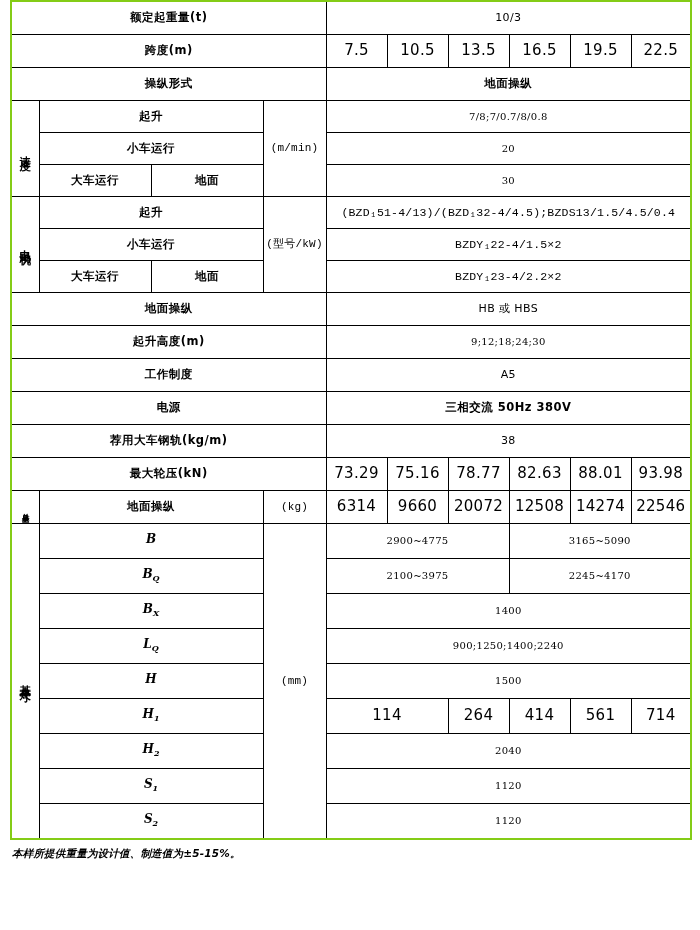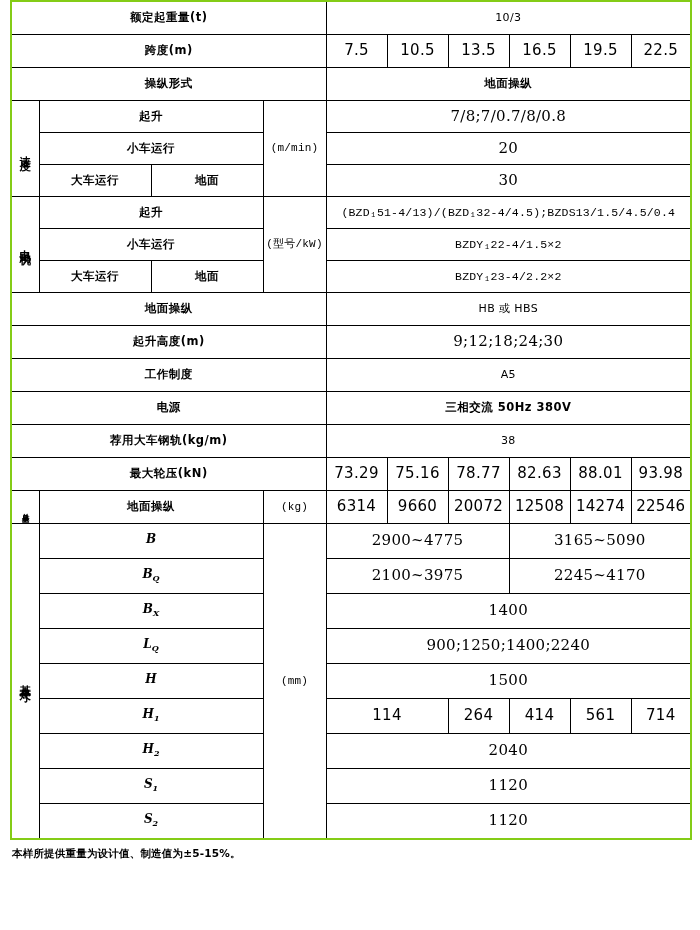--- a/index.html
+++ b/index.html
@@ -100,29 +100,30 @@
     line-height: 1.05;
   }
   .motor-str {
     font-family: Liberation Mono, monospace;
     font-size: 11.5px;
     letter-spacing: 0.2px;
     white-space: nowrap;
   }
   .mono-num {
     font-family: "DejaVu Serif", "Liberation Serif", serif;
-    font-size: 15px;
+    font-size: 10px;
     letter-spacing: 0.3px;
   }
   .note {
     font-size: 10.5px;
     font-weight: bold;
     padding-top: 7px;
     padding-left: 2px;
     letter-spacing: 0.2px;
+    font-style: italic;
   }
 </style>
 </head>
 <body>
 
 <div class="page">
 
 
   <table class="spec">
     <colgroup>

